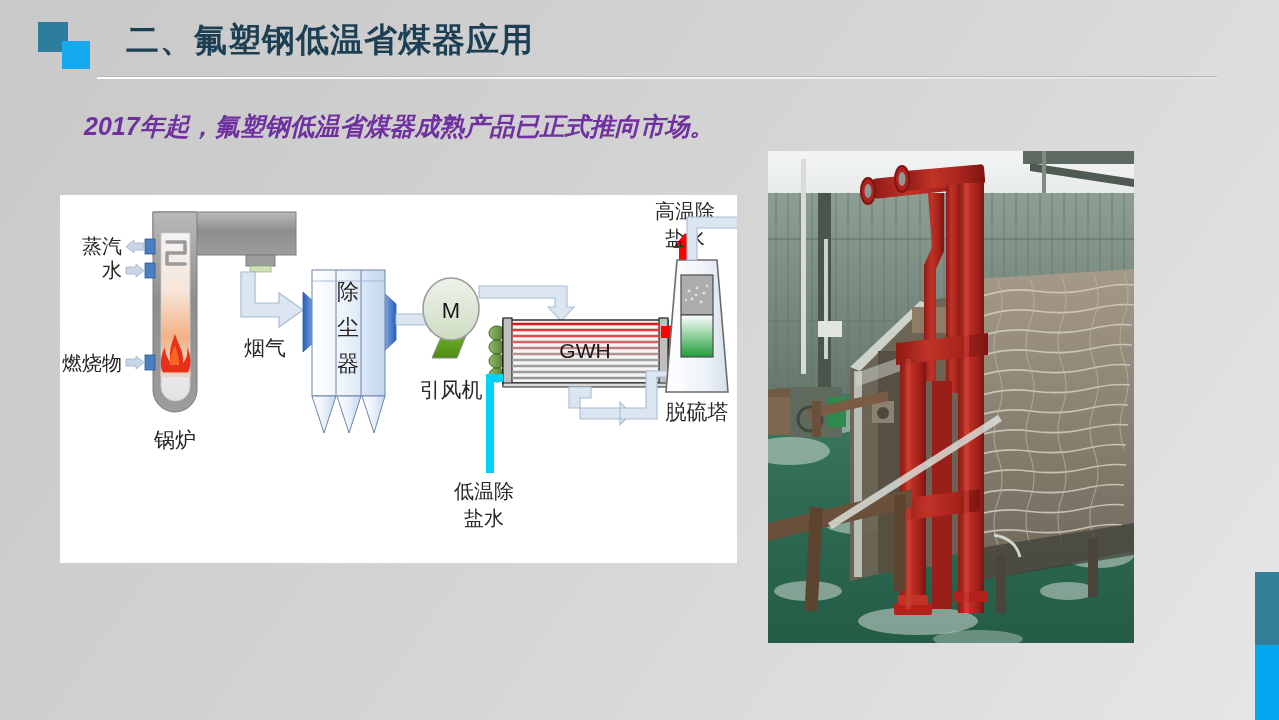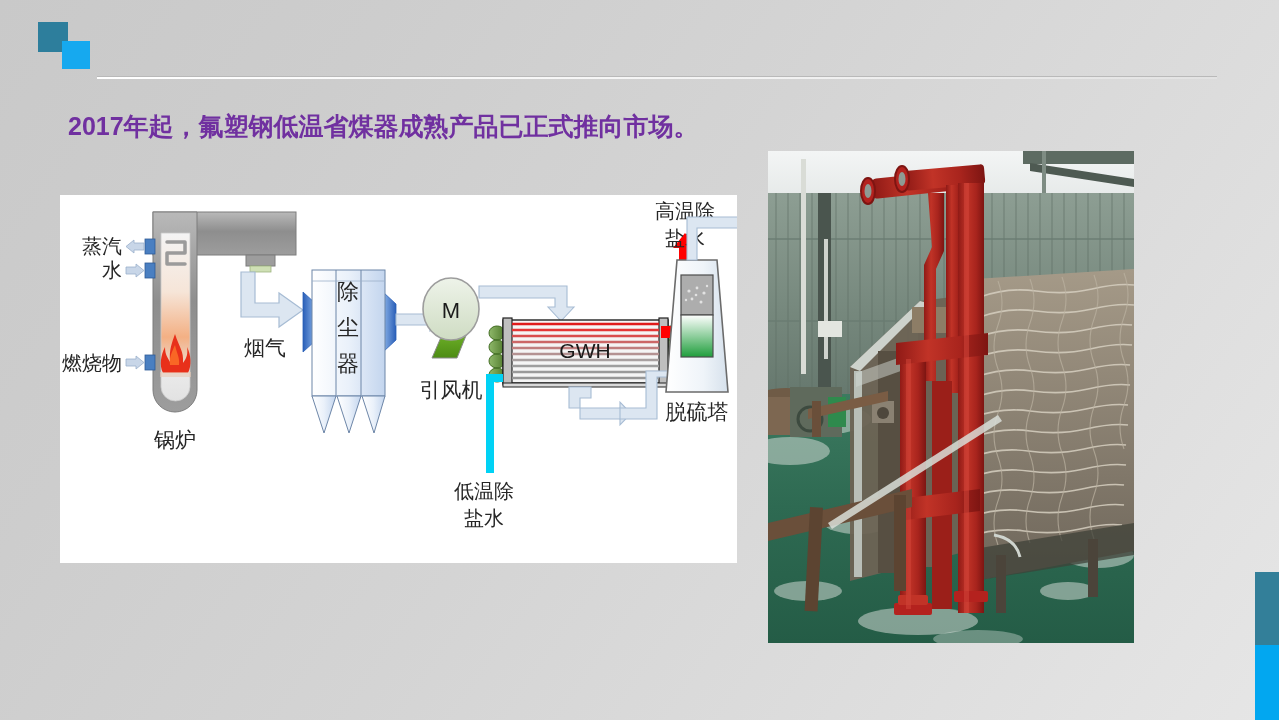--- a/index.html
+++ b/index.html
@@ -21,23 +21,24 @@
     letter-spacing:1px; white-space:nowrap;
   }
   #title-rule {
     position:absolute; left:97px; top:76px; width:1120px; height:3px;
     background:linear-gradient(to right,#ffffff,#f2f2f2 60%,#e2e2e2);
     border-top:1px solid #b9b9b9;
   }
 
   
   #subtitle {
-    position:absolute; left:68px; top:110px;
+    position:absolute; left:84px; top:110px;
     font-size:25px; font-weight:bold; color:#7030a0;
     white-space:nowrap;
+    font-style:italic;
   }
 
   
   #diagram-panel {
     position:absolute; left:60px; top:195px; width:677px; height:368px;
     background:#ffffff;
   }
   #diagram-svg { display:block; width:677px; height:368px; }
 
   
@@ -51,20 +52,21 @@
   #accent-bar { position:absolute; left:1255px; top:572px; width:24px; height:148px; }
   #accent-bar-top { position:absolute; left:0; top:0; width:24px; height:73px; background:#337f99; }
   #accent-bar-bottom { position:absolute; left:0; top:73px; width:24px; height:75px; background:#02a7f0; }
 </style>
 </head>
 <body>
 
 <div id="title-bar">
   <div class="deco-sq" id="deco-square-dark"></div>
   <div class="deco-sq" id="deco-square-light"></div>
+  <div id="slide-title">二、氟塑钢低温省煤器应用</div>
   <div id="title-rule"></div>
 </div>
 
 <div id="subtitle">2017年起，氟塑钢低温省煤器成熟产品已正式推向市场。</div>
 
 <div id="diagram-panel">
 <svg id="diagram-svg" viewBox="0 0 677 368" xmlns="http://www.w3.org/2000/svg">
   <defs>
     <linearGradient id="gradBoilerTop" x1="0" y1="0" x2="0" y2="1">
       <stop offset="0%" stop-color="#b9b9b9"></stop>

